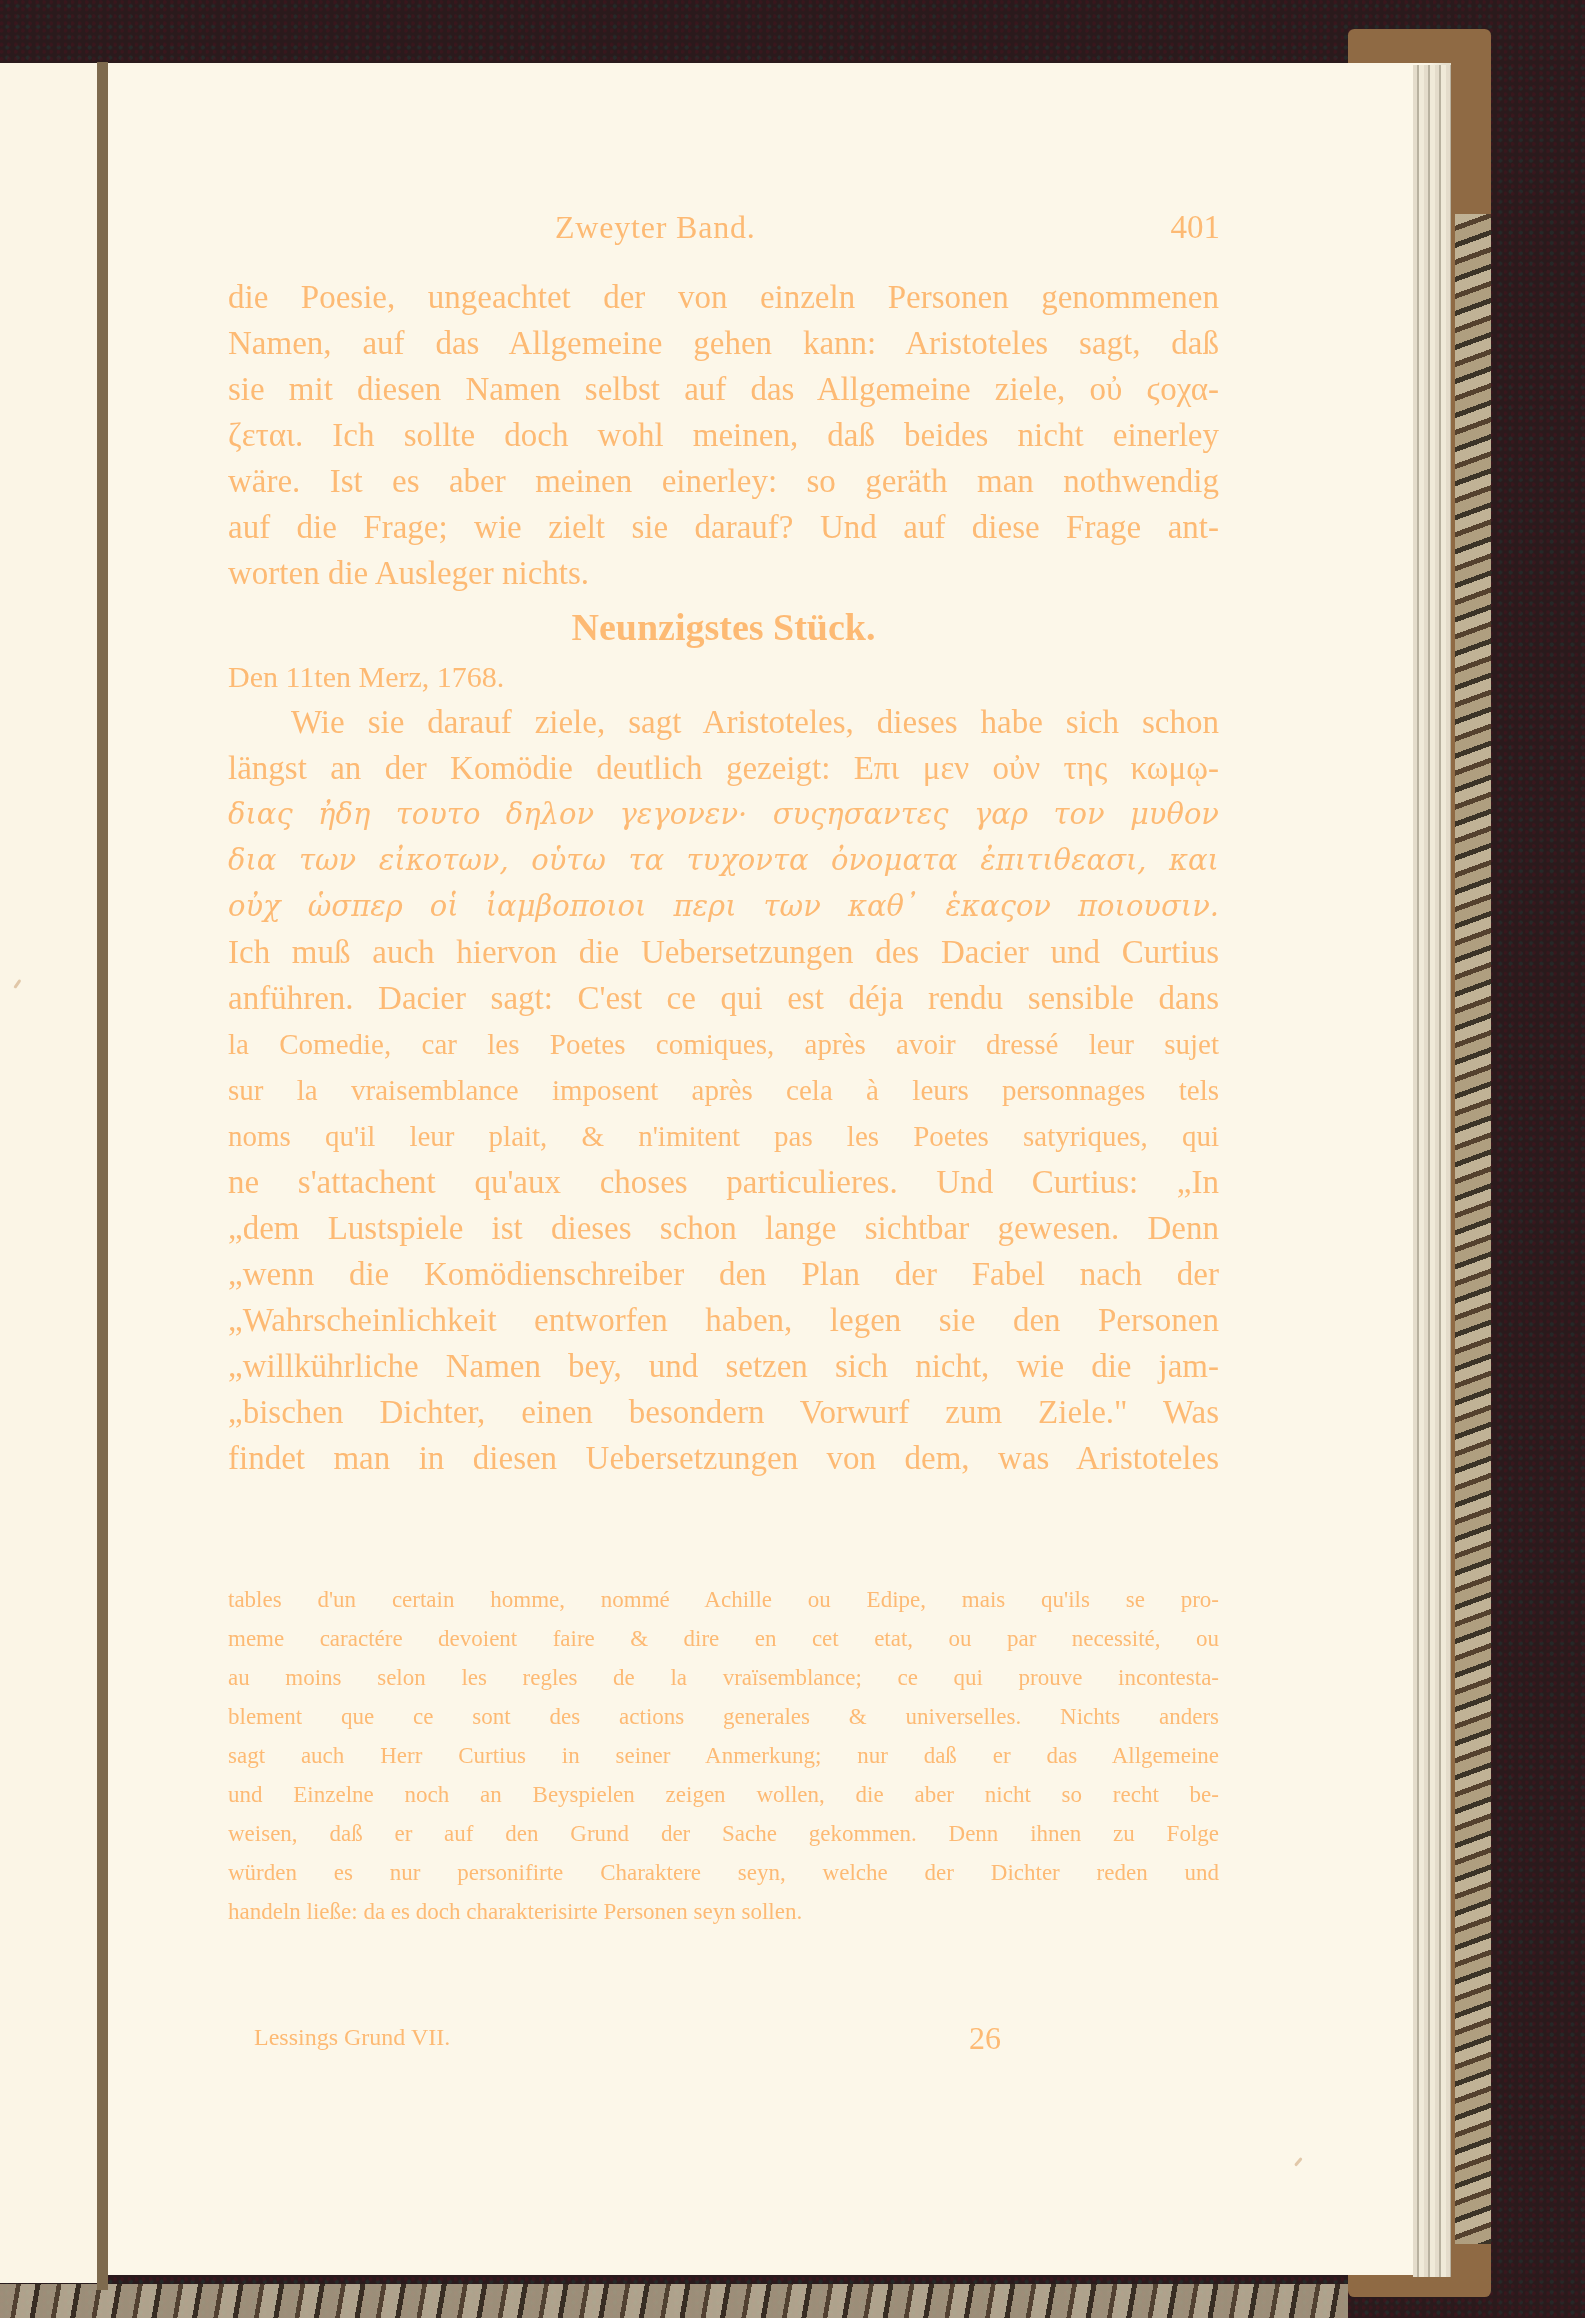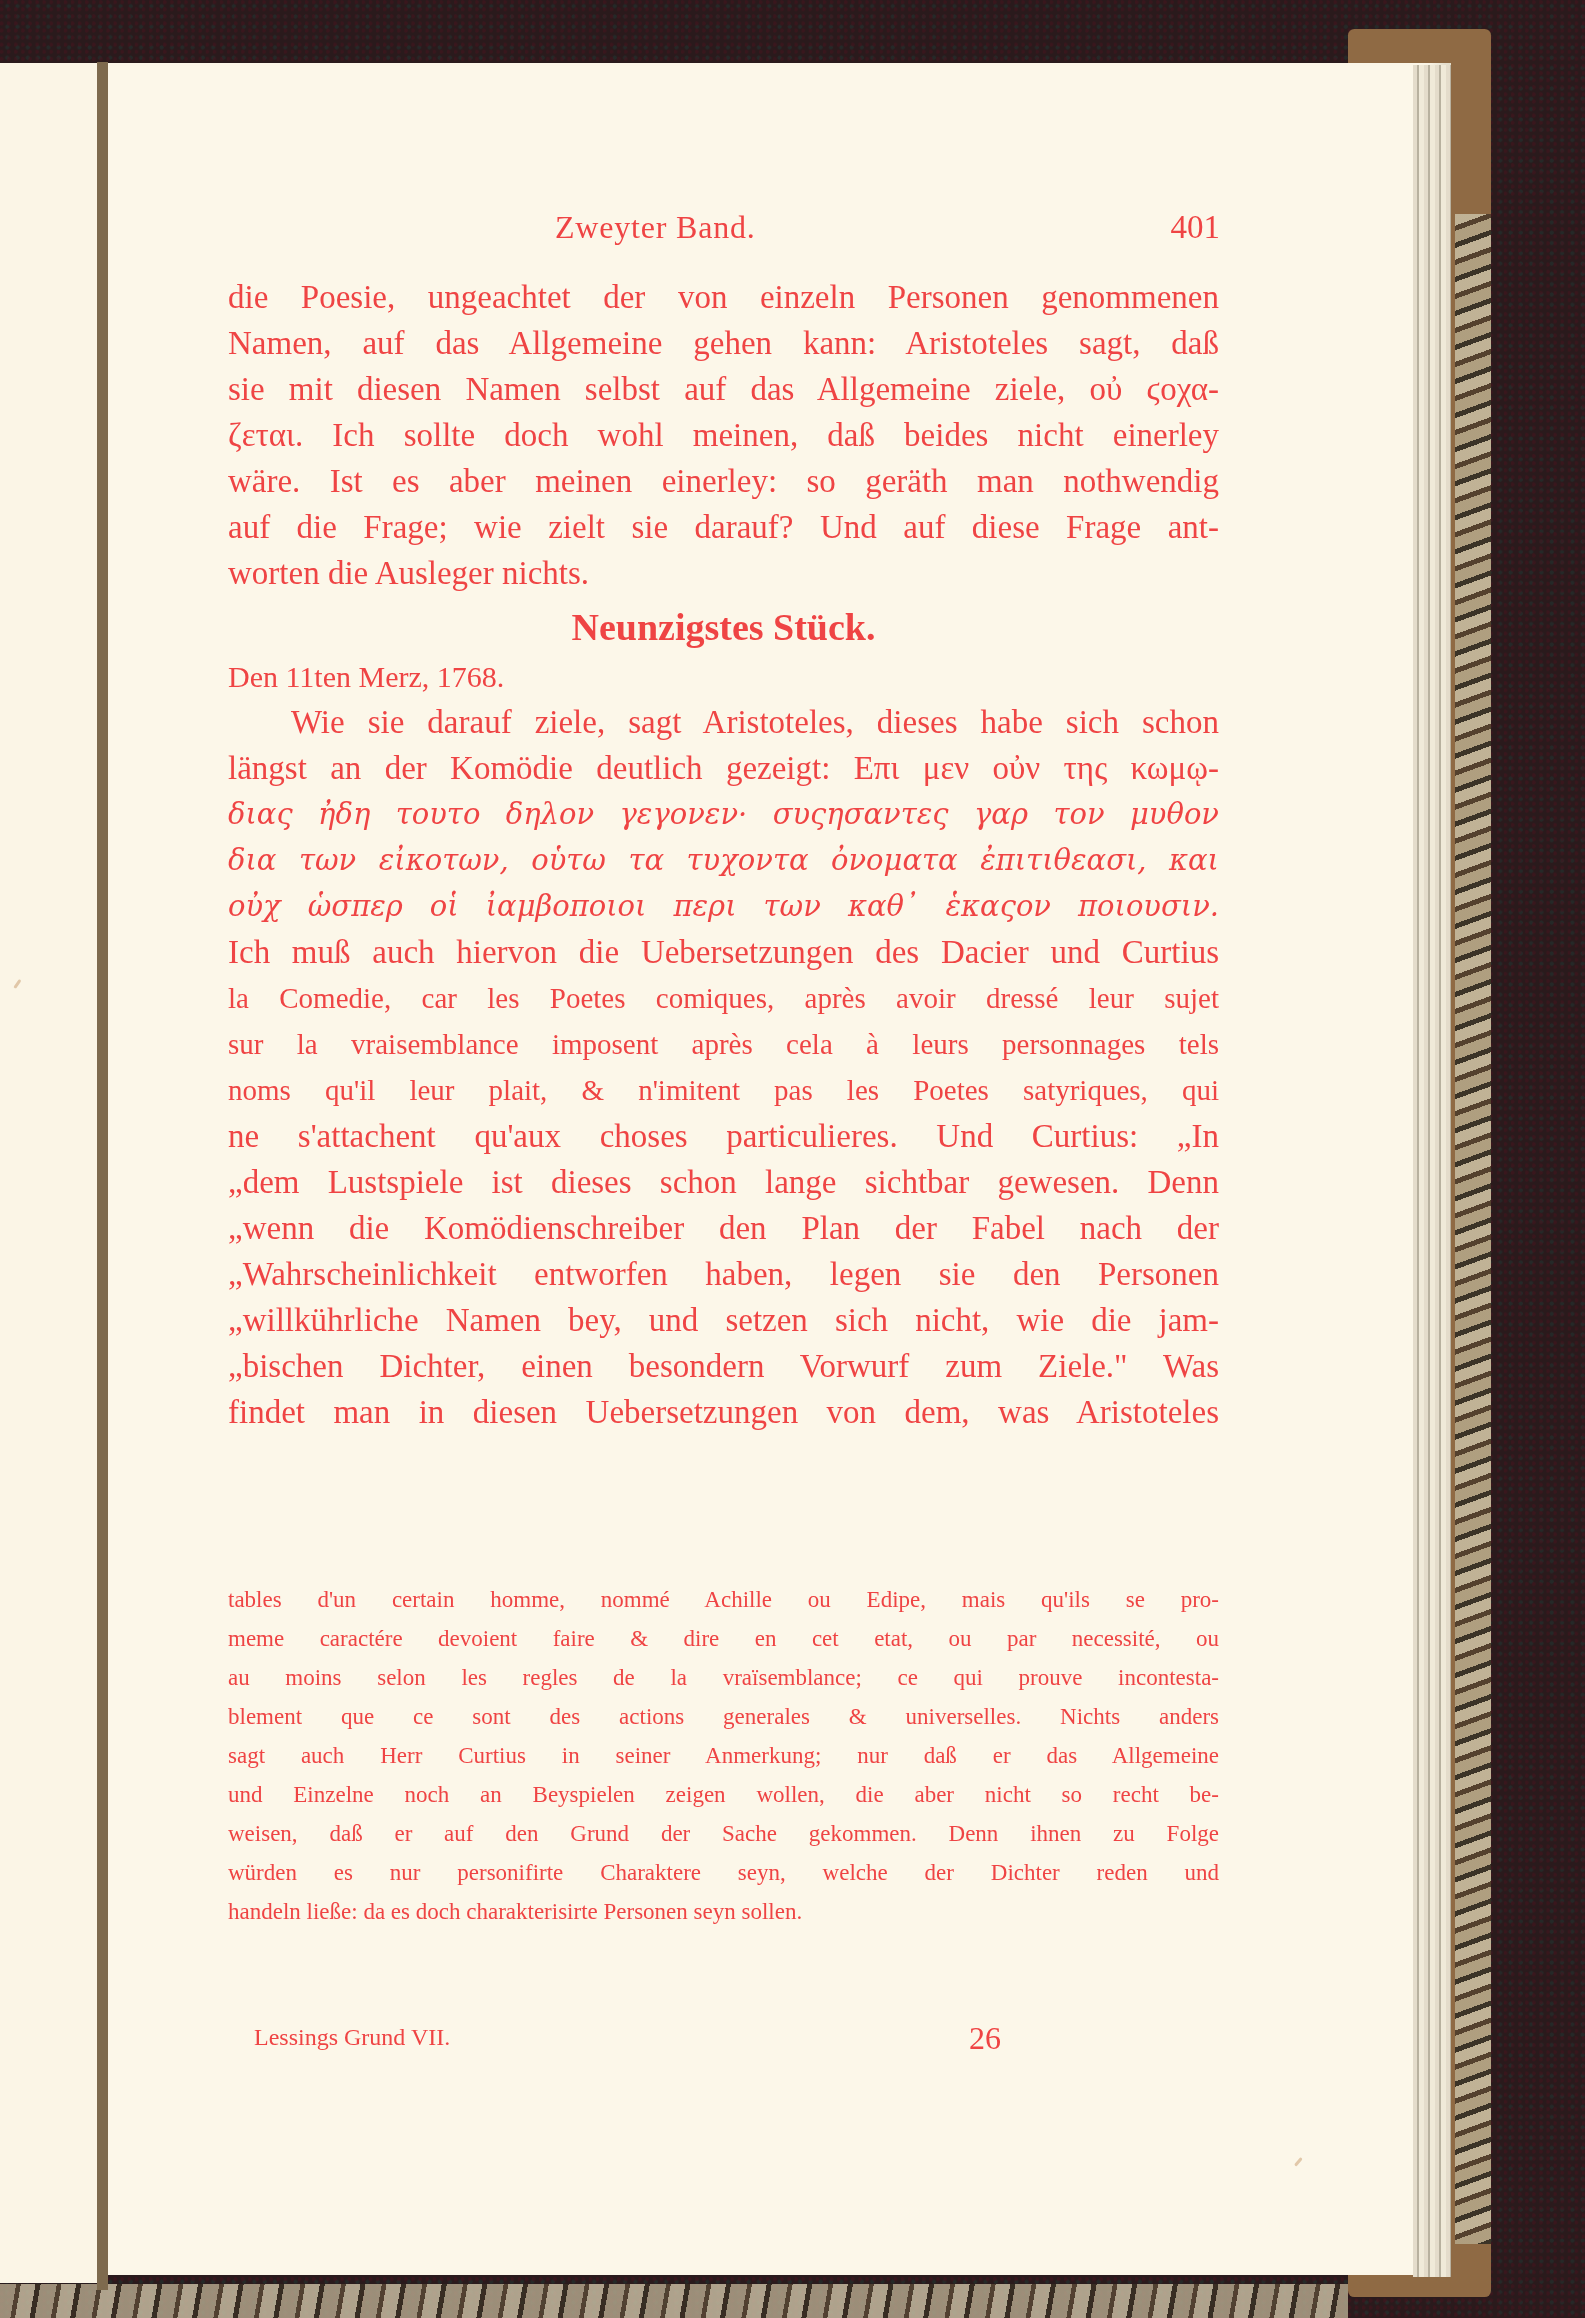--- a/index.html
+++ b/index.html
@@ -34,21 +34,21 @@
   }
   .page {
     position:absolute; left:108px; top:63px; width:1343px; height:2212px;
     background:#fcf7e9;
     box-shadow: inset -24px 0 14.3px -11px rgba(150,140,110,.25);
   }
   .page-edges {
     position:absolute; left:1413px; top:65px; width:38px; height:2212px;
     background: repeating-linear-gradient(90deg,#e4dccb 0 4px,#b8b19f 4px 6.3px,#f0ead9 6.3px 11px);
   }
-  .ink { color:#ef4444; }
+  .ink { color:#fdba74; }
   .running-head {
     position:absolute; left:381px; top:209px; width:839px; height:48px;
   }
   .running-title {
     position:absolute; left:174px; top:0; font-size:32px; letter-spacing:0.8px;
   }
   .page-number { position:absolute; right:0; top:0; font-size:33px; }
   .body-text {
     position:absolute; left:228px; top:274px; width:991px;
     font-size:33px; line-height:46px;
@@ -105,20 +105,21 @@
 
   <span class="heading">Neunzigstes Stück.</span>
   <span class="dateline">Den 11ten Merz, 1768.</span>
 
   <span class="line indent">Wie sie darauf ziele, sagt Aristoteles, dieses habe sich schon</span>
   <span class="line">längst an der Komödie deutlich gezeigt: Επι μεν οὐν της κωμῳ-</span>
   <span class="line greek">διας ἠδη τουτο δηλον γεγονεν· συςησαντες γαρ τον μυθον</span>
   <span class="line greek">δια των εἰκοτων, οὑτω τα τυχοντα ὀνοματα ἐπιτιθεασι, και</span>
   <span class="line greek">οὐχ ὡσπερ οἱ ἰαμβοποιοι περι των καθ᾽ ἑκαςον ποιουσιν.</span>
   <span class="line">Ich muß auch hiervon die Uebersetzungen des Dacier und Curtius</span>
+  <span class="line">anführen. Dacier sagt: C'est ce qui est déja rendu sensible dans</span>
   <span class="line french">la Comedie, car les Poetes comiques, après avoir dressé leur sujet</span>
   <span class="line french">sur la vraisemblance imposent après cela à leurs personnages tels</span>
   <span class="line french">noms qu'il leur plait, &amp; n'imitent pas les Poetes satyriques, qui</span>
   <span class="line">ne s'attachent qu'aux choses particulieres. Und Curtius: „In</span>
   <span class="line">„dem Lustspiele ist dieses schon lange sichtbar gewesen. Denn</span>
   <span class="line">„wenn die Komödienschreiber den Plan der Fabel nach der</span>
   <span class="line">„Wahrscheinlichkeit entworfen haben, legen sie den Personen</span>
   <span class="line">„willkührliche Namen bey, und setzen sich nicht, wie die jam-</span>
   <span class="line">„bischen Dichter, einen besondern Vorwurf zum Ziele." Was</span>
   <span class="line">findet man in diesen Uebersetzungen von dem, was Aristoteles</span>

